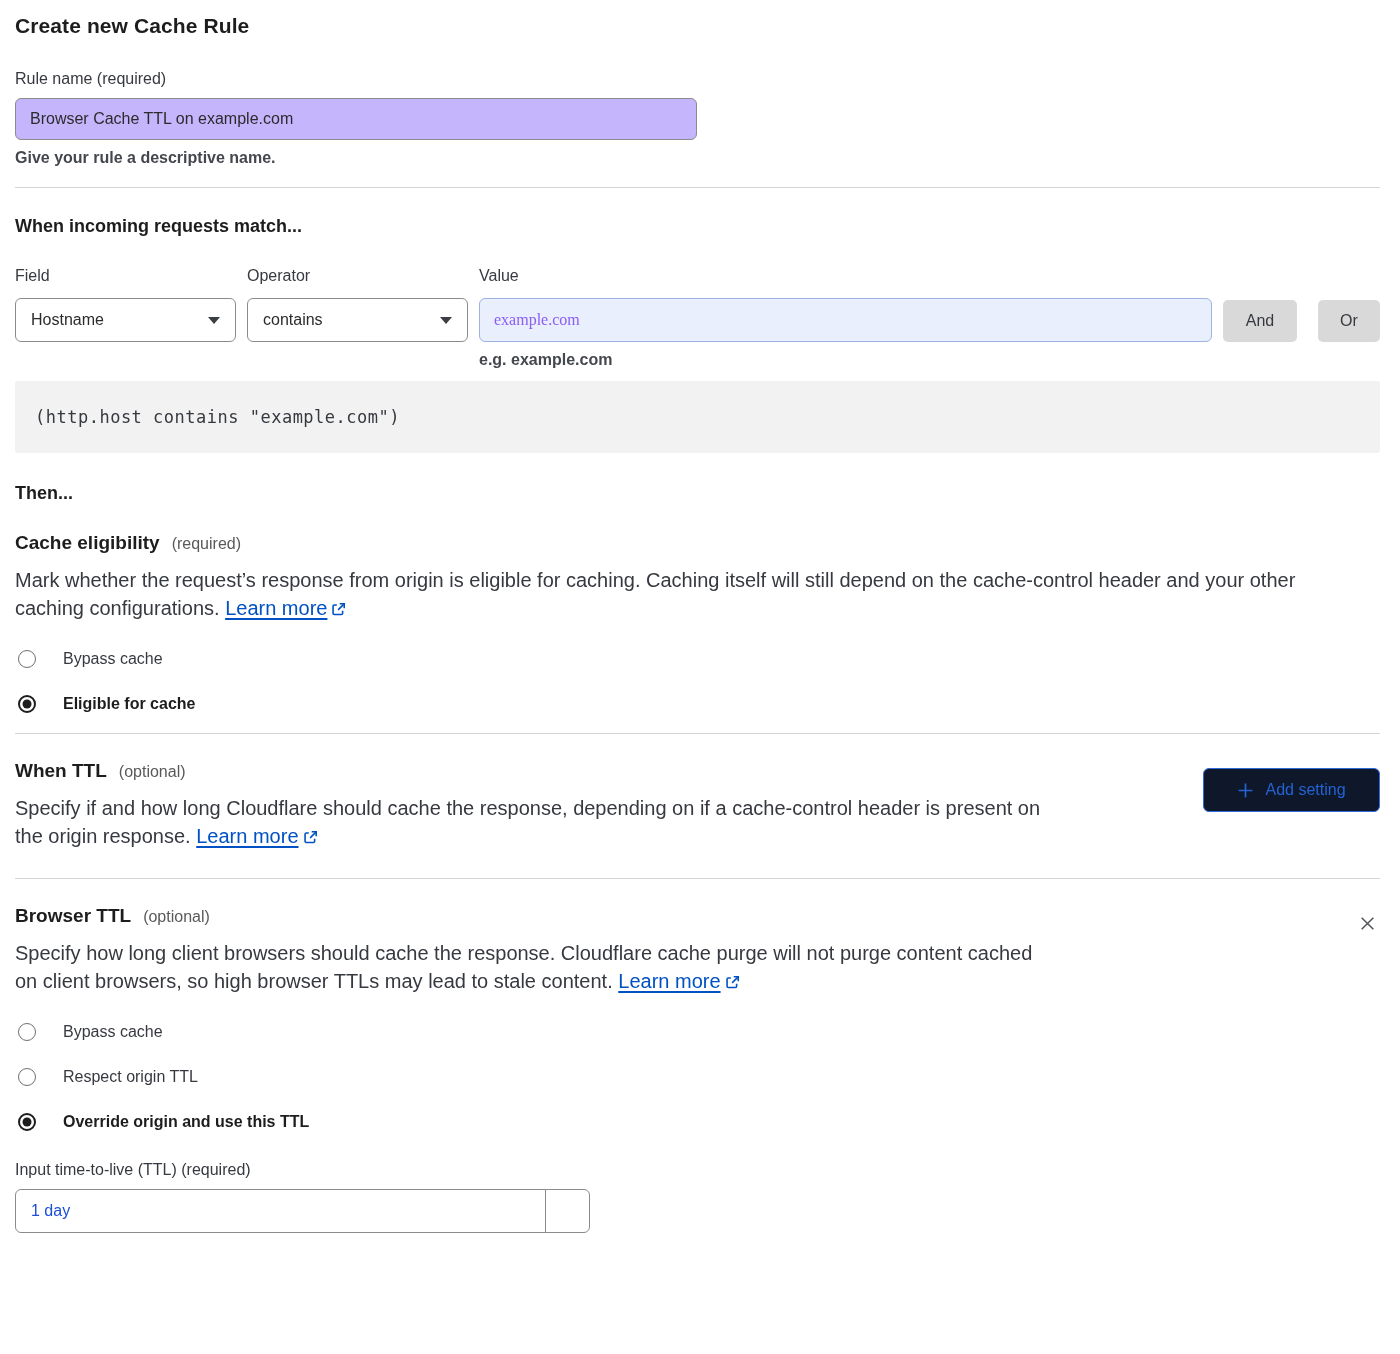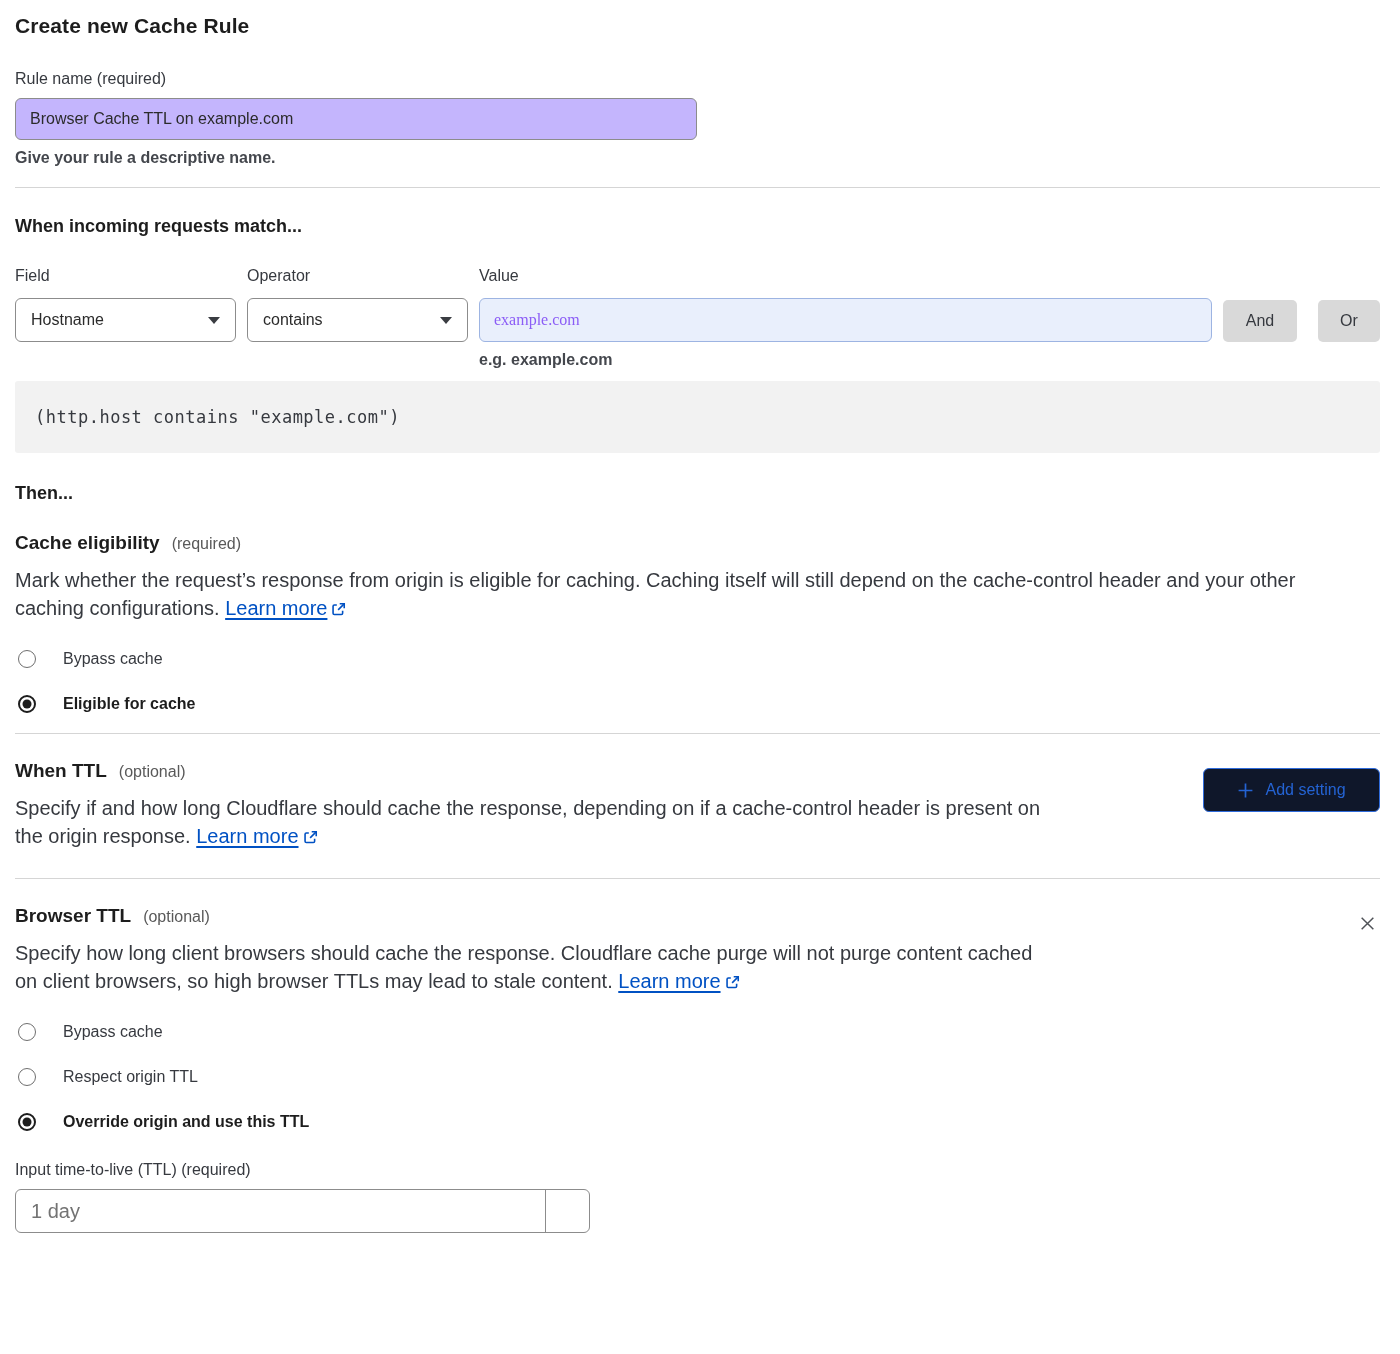--- a/index.html
+++ b/index.html
@@ -98,21 +98,21 @@
     gap: 11px; cursor: pointer; font-family: "Liberation Sans", sans-serif; flex: 0 0 auto;
   }
   .close-btn { background: none; border: none; cursor: pointer; padding: 4px; margin-top: 6px; flex: 0 0 auto; }
 
   .ttl-label { margin-top: 30px; font-size: 16px; color: #36393f; }
   .ttl-select {
     margin-top: 10px; width: 575px; height: 44px; border: 1px solid #8c8c8c;
     border-radius: 6px; background: #fff; display: flex; align-items: stretch;
     cursor: pointer; overflow: hidden;
   }
-  .ttl-select .ttl-value { flex: 1; display: flex; align-items: center; padding: 0 15px; font-size: 20px; color: #737373; }
+  .ttl-select .ttl-value { flex: 1; display: flex; align-items: center; padding: 0 15px; font-size: 16px; color: #1d4ed8; }
   .ttl-select .ttl-arrow-seg {
     width: 44px; border-left: 1px solid #8c8c8c; display: flex; align-items: center; justify-content: center;
   }
   .max-w-elig { max-width: 1340px; }
   .max-w-edge { max-width: 1055px; }
   .max-w-browser { max-width: 1045px; }
 </style>
 </head>
 <body>
 

